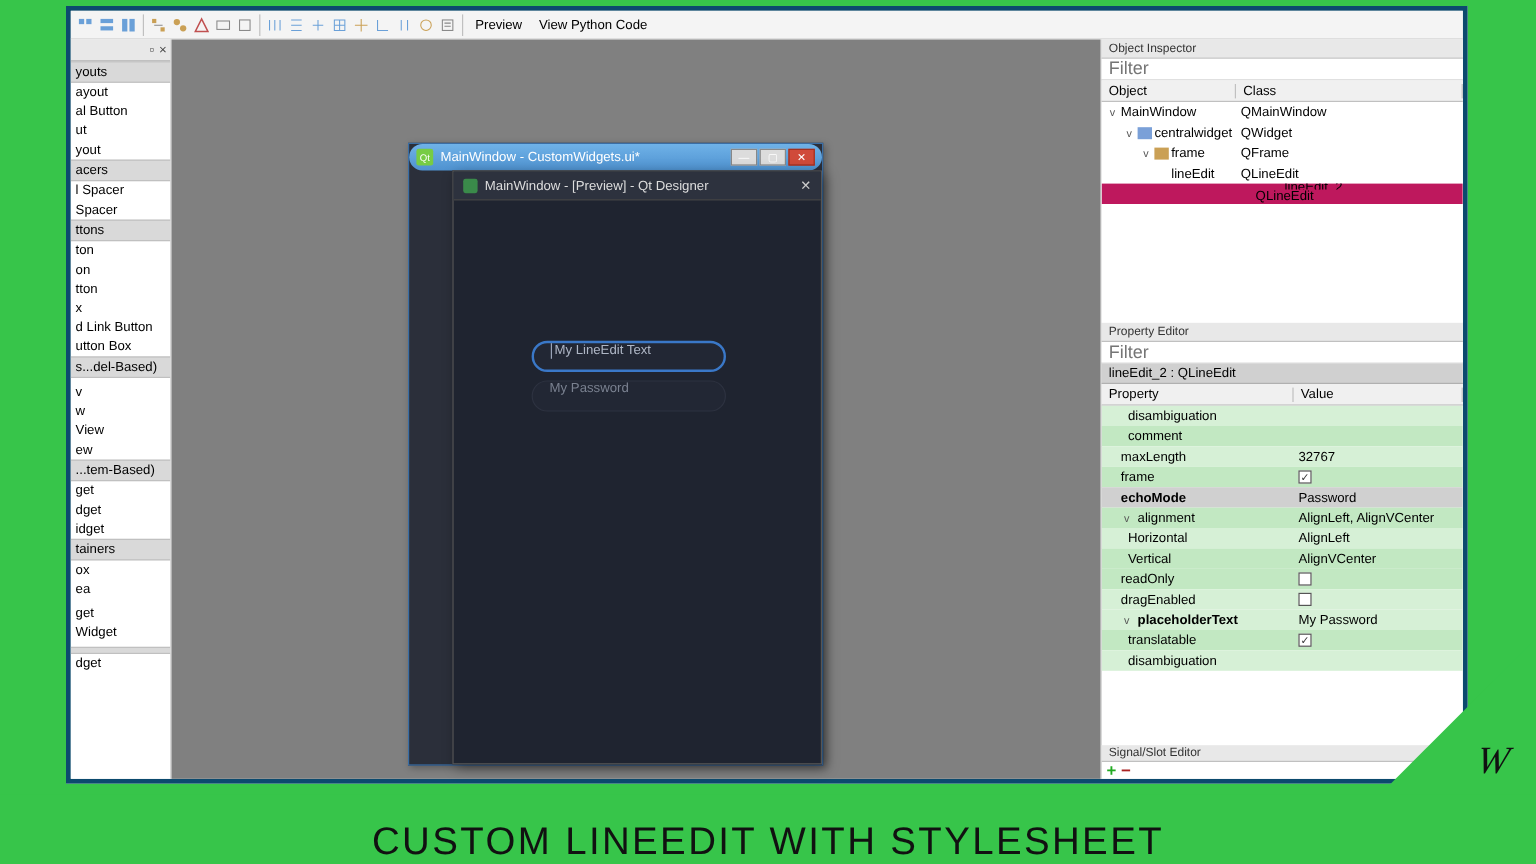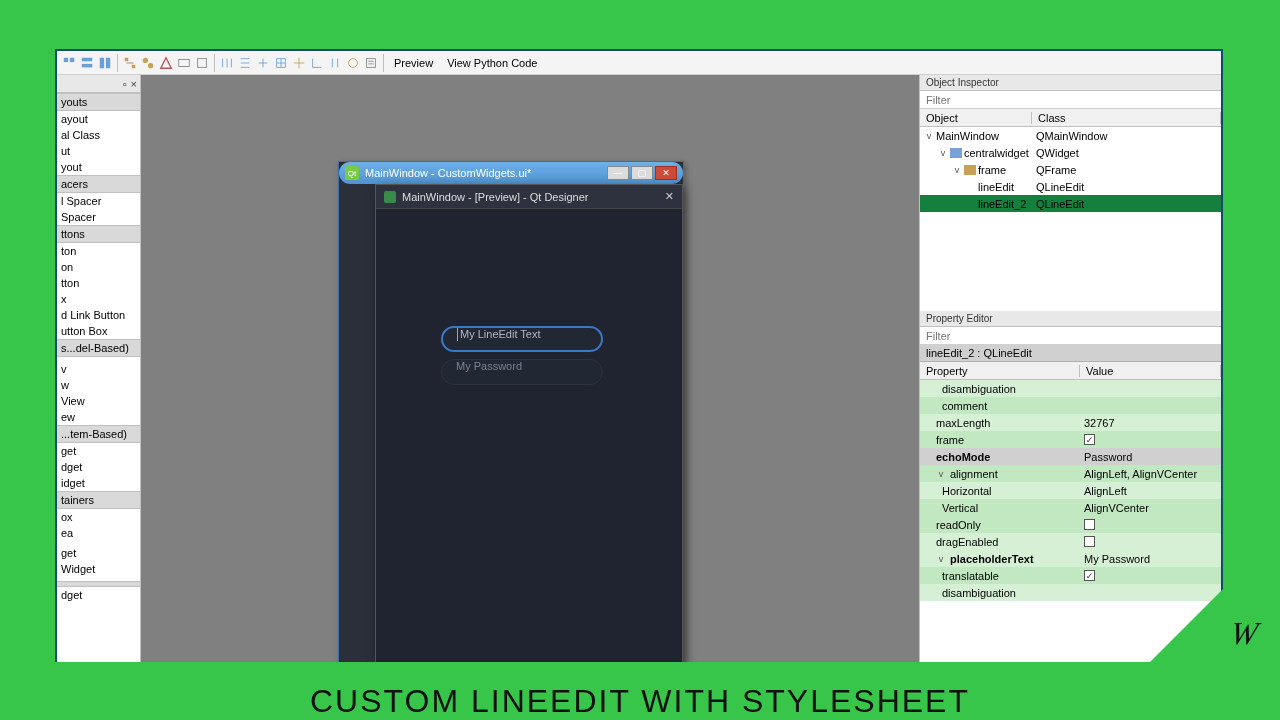--- a/index.html
+++ b/index.html
@@ -1,19 +1,19 @@
 <!DOCTYPE html>
 <html><head>
 <meta charset="utf-8">
 <style>
 * { margin:0; padding:0; box-sizing:border-box; font-family:"Segoe UI",Tahoma,sans-serif; font-size:11px; }
 body { width:1280px; height:720px; background:#37c54a; overflow:hidden; position:relative; }
 
 
-.app-shell { position:absolute; left:55px; top:5px; width:1168px; height:648px; background:#f0f0f0; border:2px solid #0c4a6e; display:flex; flex-direction:column;margin-top:44px; }
+.app-shell { position:absolute; left:55px; top:5px; width:1168px; height:648px; background:#f0f0f0; border:4px solid #0c4a6e; display:flex; flex-direction:column; }
 
 
 .toolbar { height:24px; background:#f4f4f4; border-bottom:1px solid #d0d0d0; display:flex; align-items:center; padding:0 4px; gap:2px; }
 .tb-ico { width:16px; height:16px; display:flex; align-items:center; justify-content:center; color:#4a6; }
 .tb-ico svg { width:14px; height:14px; }
 .tb-sep   { width:1px; height:18px; background:#c0c0c0; margin:0 2px; }
 .tb-link  { color:#000; padding:0 6px; line-height:24px; cursor:default; }
 
 
 .app-body { flex:1; display:flex; min-height:0; }
@@ -42,33 +42,33 @@
 .prev-win .body { position:relative; height:calc(100% - 24px); }
 
 .line-edit { position:absolute; left:65px; width:162px; height:26px; border-radius:13px; background:#222734; display:flex; align-items:flex-start; padding:0 14px; color:#7a8190; font-size:11px;}
 .line-edit.focus { top:117px; border:2px solid #3a78c8; color:#aeb6c5;}
 .line-edit.pw    { top:150px; border:1px solid #2d3240; }
 
 
 .right { width:302px; background:#fff; display:flex; flex-direction:column; border-left:1px solid #c0c0c0;}
 .panel-title { background:#e8e8e8; height:16px; border-bottom:1px solid #c0c0c0; padding:0 6px; font-size:10px; color:#333; display:flex; align-items:center;}
 .filter { height:18px; border-bottom:1px solid #d0d0d0; }
-.filter input{ width:100%; height:100%; border:none; padding:0 6px; font-size:11px; color:#888; background:#fff;}
+.filter input{ width:100%; height:100%; border:none; padding:0 6px; font-size:15px; color:#888; background:#fff;}
 
 
 .obj-insp { display:flex; flex-direction:column; }
 .oi-head, .oi-row { display:flex; }
 .oi-head { background:#f0f0f0; border-bottom:1px solid #c0c0c0; height:18px; align-items:center; }
 .oi-head > div { padding:0 6px; border-right:1px solid #c0c0c0;}
 .oi-col-o { width:112px; } .oi-col-c { flex:1; }
 .oi-body { flex:1; overflow:auto; background:#fff; }
 .oi-row { height:17px; align-items:center; }
 .oi-row .obj { width:112px; display:flex; align-items:center; gap:2px; white-space:nowrap; overflow:hidden;}
 .oi-row .cls { flex:1; padding-left:4px;}
-.oi-row.sel { background:#15803d; }
+.oi-row.sel { background:#be185d;flex-direction:column; }
 .exp { width:10px; text-align:center; color:#555; font-size:9px; }
 .oi-ico { width:12px; height:10px; }
 
 
 .prop-ed { flex:1; display:flex; flex-direction:column; min-height:0;}
 .pe-obj { height:17px; background:#d0d0d0; border-bottom:1px solid #b0b0b0; padding:0 6px; display:flex; align-items:center;}
 .pe-head { display:flex; height:18px; background:#f0f0f0; border-bottom:1px solid #c0c0c0; align-items:center;}
 .pe-head > div { padding:0 6px; border-right:1px solid #c0c0c0;}
 .pe-col-p { width:160px; } .pe-col-v { flex:1; }
 .pe-body { flex:1; overflow:auto;}
@@ -203,21 +203,21 @@
   <div class="app-body">
 
     <div class="widget-box">
       <div class="hdr">
           <span>▫</span>
           <span>×</span>
         </div>
       <ul id="wb-list">
           <li class="cat">youts</li>
           <li>ayout</li>
-          <li>al Class</li>
+          <li>al Button</li>
           <li>ut</li>
           <li>yout</li>
           <li class="cat">acers</li>
           <li>l Spacer</li>
           <li>Spacer</li>
           <li class="cat">ttons</li>
           <li>ton</li>
           <li>on</li>
           <li>tton</li>
           <li>x</li>

